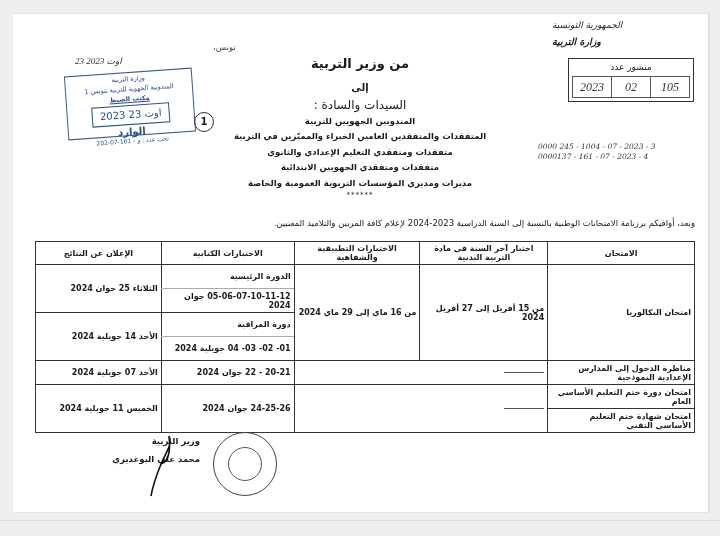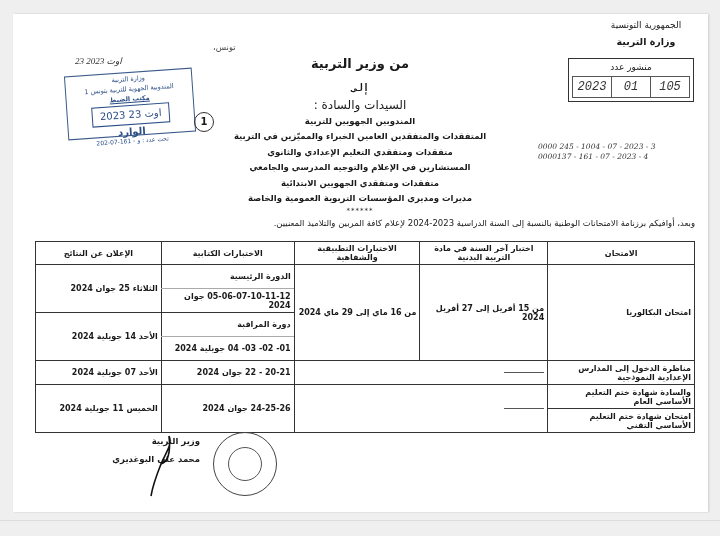--- a/index.html
+++ b/index.html
@@ -3,40 +3,40 @@
 <meta charset="utf-8">
 <style>
   html, body { margin:0; padding:0; }
   body { width:720px; height:536px; background:#efefef; position:relative; overflow:hidden;
          font-family:"DejaVu Sans", sans-serif; color:#1a1a1a; }
   .paper { position:absolute; left:13px; top:14px; width:695px; height:498px; background:#fff;
            box-shadow: 1px 0 2px rgba(0,0,0,0.15); }
   .edge-line { position:absolute; left:0; top:520px; width:720px; height:1px; background:#dcdcdc; }
   .abs { position:absolute; }
   .rtl { direction:rtl; }
-  .hdr-right { right:4px; top:20px; width:140px; text-align:center; font-size:9.5px; }
+  .hdr-right { right:28px; top:20px; width:140px; text-align:left; font-size:9.5px;font-style:italic; }
   .hdr-right .l1 { font-size:9px; }
   .hdr-right .l2 { font-weight:bold; margin-top:6px; font-size:9.5px; }
   .circular-box { position:absolute; right:26px; top:58px; width:124px; height:42px; border:1.5px solid #333; }
   .circular-box .lbl { text-align:center; font-weight:normal; font-size:9px; margin-top:3px; }
   .circular-box .nums { position:absolute; left:3px; right:3px; bottom:3px; height:20px; border:1px solid #555; display:flex; direction:ltr; }
-  .circular-box .nums span { flex:1; border-right:1px solid #555; text-align:center; font-family:Liberation Mono, monospace; font-style:italic; font-size:12px; color:#333; line-height:20px; }
+  .circular-box .nums span { flex:1; border-right:1px solid #555; text-align:center; font-family:Liberation Serif, serif; font-style:italic; font-size:12px; color:#333; line-height:20px; }
   .circular-box .nums span:last-child { border-right:none; }
   .handwritten { font-family:"DejaVu Serif", serif; font-style:italic; font-size:7.5px; color:#333; left:538px; width:150px; direction:ltr; }
   .date-line { left:75px; top:56px; font-size:9px; font-style:italic; font-family:Liberation Serif, serif; color:#333; direction:ltr; }
   .tunis { left:213px; top:42px; font-size:8.5px; color:#444; }
   .stamp { position:absolute; left:66px; top:72px; width:126px; height:62px; border:1.5px solid #3b5a8a; color:#2c4e86; transform:rotate(-4deg); font-size:6.5px; text-align:center; }
   .stamp .t1 { margin-top:2px; line-height:8px; }
   .stamp .datebox { margin:2px auto 0; width:76px; height:18px; border:1px solid #2c4e86; font-size:10px; line-height:18px; direction:ltr; }
   .stamp .wared { font-weight:bold; font-size:10px; margin-top:1px; }
   .stamp .foot { font-size:6px; }
   .stamp-num { position:absolute; left:194px; top:112px; width:18px; height:18px; border:1.5px solid #333; border-radius:50%; font-size:10px; text-align:center; line-height:18px; font-weight:bold; }
   .center-block { left:200px; width:320px; text-align:center; }
   .title { top:56px; font-weight:bold; font-size:13px; }
-  .ila { top:82px; font-weight:bold; font-size:10px;font-family:Liberation Mono, monospace; }
+  .ila { top:82px; font-weight:bold; font-size:10px; }
   .rec { font-size:8.5px; font-weight:bold; line-height:15.5px; }
   .stars { font-size:7px; letter-spacing:1px; }
   .intro { left:135px; top:218px; width:560px; text-align:right; font-size:8.5px; }
   table.sched { position:absolute; left:35px; top:241px; width:660px; border-collapse:collapse; direction:rtl; font-size:8px; font-weight:bold; }
   table.sched td, table.sched th { border:1px solid #333; vertical-align:middle; padding:0 3px; }
   table.sched th { height:22px; font-weight:bold; }
   table.sched tr.sub td { height:23px; }
   table.sched td.inner-top { border-bottom:1px solid #aaa; }
   .dash { display:inline-block; width:40px; border-top:1px solid #555; vertical-align:middle; }
   .sign { left:110px; top:436px; width:90px; text-align:right; font-size:8.5px; font-weight:bold; }
@@ -52,21 +52,21 @@
 <div class="edge-line"></div>
 
 <div class="abs hdr-right rtl">
   <div class="l1">الجمهورية التونسية</div>
   <div class="l2">وزارة التربية</div>
 </div>
 <div class="circular-box">
   <div class="lbl rtl">منشور عدد</div>
   <div class="nums">
     <span>2023</span>
-    <span>01</span>
+    <span>02</span>
     <span>105</span>
   </div>
 </div>
 <div class="abs handwritten" style="top:142px;">0000 245 - 1004 - 07 - 2023 - 3</div>
 <div class="abs handwritten" style="top:152px;">0000137 - 161 - 07 - 2023 - 4</div>
 
 <div class="abs tunis rtl">تونس،</div>
 <div class="abs date-line">23 اوت 2023</div>
 
 <div class="stamp rtl">
@@ -79,21 +79,20 @@
 </div>
 <div class="stamp-num">1</div>
 
 <div class="abs center-block title rtl">من وزير التربية</div>
 <div class="abs center-block ila rtl">إلى</div>
 <div class="abs center-block rtl" style="top:98px;">
   <div class="rec" style="font-weight:normal;font-size:12px;">السيدات والسادة :</div>
   <div class="rec">المندوبين الجهويين للتربية</div>
   <div class="rec">المتفقدات والمتفقدين العامين الخبراء والمميّزين في التربية</div>
   <div class="rec">متفقدات ومتفقدي التعليم الإعدادي والثانوي</div>
-  <div class="rec">المستشارين في الإعلام والتوجيه المدرسي والجامعي</div>
   <div class="rec">متفقدات ومتفقدي الجهويين الابتدائية</div>
   <div class="rec">مديرات ومديري المؤسسات التربوية العمومية والخاصة</div>
   <div class="stars">******</div>
 </div>
 
 <div class="abs intro rtl">وبعد، أوافيكم برزنامة الامتحانات الوطنية بالنسبة إلى السنة الدراسية 2023-2024 لإعلام كافة المربين والتلاميذ المعنيين.</div>
 
 <table class="sched">
   <colgroup>
     <col style="width:147px">
@@ -127,21 +126,21 @@
   <tr class="sub">
     <td>01- 02- 03- 04 جويلية 2024</td>
   </tr>
   <tr class="sub">
     <td>مناظرة الدخول إلى المدارس الإعدادية النموذجية</td>
     <td colspan="2"><span class="dash"></span></td>
     <td>20-21 - 22 جوان 2024</td>
     <td>الأحد 07 جويلية 2024</td>
   </tr>
   <tr class="sub">
-    <td>والسادة شهادة ختم التعليم الأساسي العام</td>
+    <td>امتحان دورة ختم التعليم الأساسي العام</td>
     <td colspan="2" rowspan="2"><span class="dash"></span></td>
     <td rowspan="2">24-25-26 جوان 2024</td>
     <td rowspan="2">الخميس 11 جويلية 2024</td>
   </tr>
   <tr class="sub">
     <td>امتحان شهادة ختم التعليم الأساسي التقني</td>
   </tr>
 </tbody>
   </table>
 

